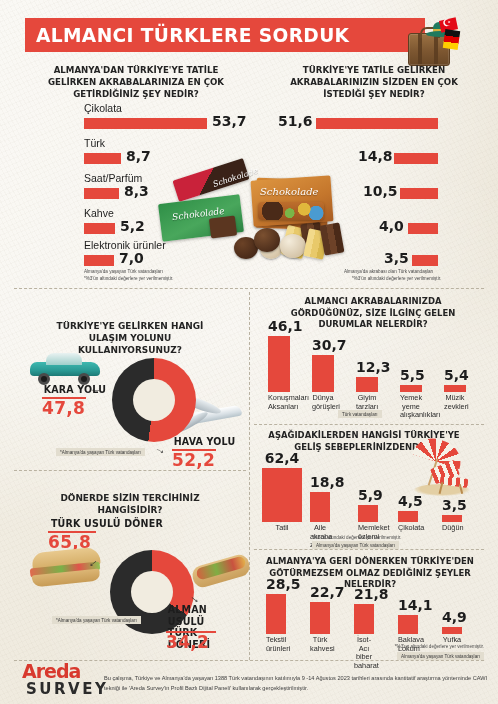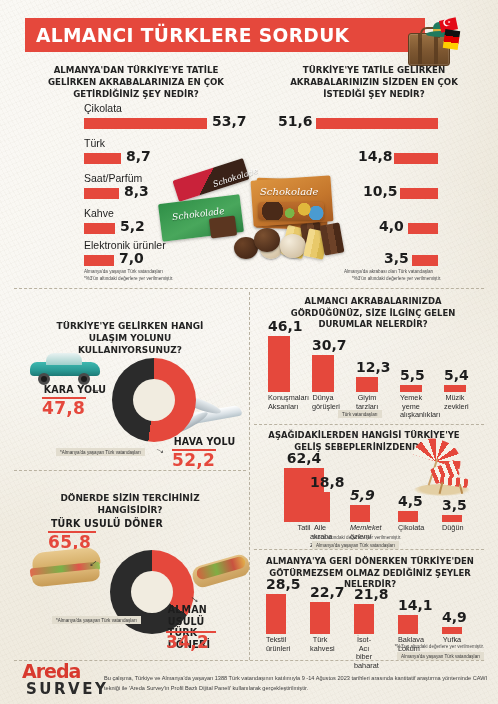--- a/index.html
+++ b/index.html
@@ -459,31 +459,31 @@
       </div>
     </div>
 
     <div class="note-box" style="left:338px;top:410px;">Türk vatandaşları</div>
   </div>
 
   <div>
     <div class="qtitle" style="left:262px;top:430px;width:204px;font-size:9px;">AŞAĞIDAKİLERDEN HANGİSİ TÜRKİYE'YE GELİŞ SEBEPLERİNİZDENDİR?</div>
 
     <div class="vchart" style="left:262px;top:462px;width:216px;height:60px;">
-      <div class="vcol" style="left:22px;width:40px;height:60px;">
+      <div class="vcol" style="left:0;width:40px;height:60px;">
         <div class="vbar" style="height:54px;"></div>
         <div class="vval" style="bottom:56px;">62,4</div>
         <div class="vcat">Tatil</div>
       </div>
       <div class="vcol" style="left:48px;width:20px;height:60px;">
         <div class="vbar" style="height:30px;"></div>
         <div class="vval" style="bottom:32px;">18,8</div>
         <div class="vcat">Aile akraba ziyareti</div>
       </div>
-      <div class="vcol" style="left:88px;width:20px;height:60px;font-style:italic;">
+      <div class="vcol" style="left:96px;width:20px;height:60px;">
         <div class="vbar" style="height:17px;"></div>
         <div class="vval" style="bottom:19px;">5,9</div>
         <div class="vcat">Memleket özlemi</div>
       </div>
       <div class="vcol" style="left:136px;width:20px;height:60px;">
         <div class="vbar" style="height:11px;"></div>
         <div class="vval" style="bottom:13px;">4,5</div>
         <div class="vcat">Çikolata</div>
       </div>
       <div class="vcol" style="left:180px;width:20px;height:60px;">

